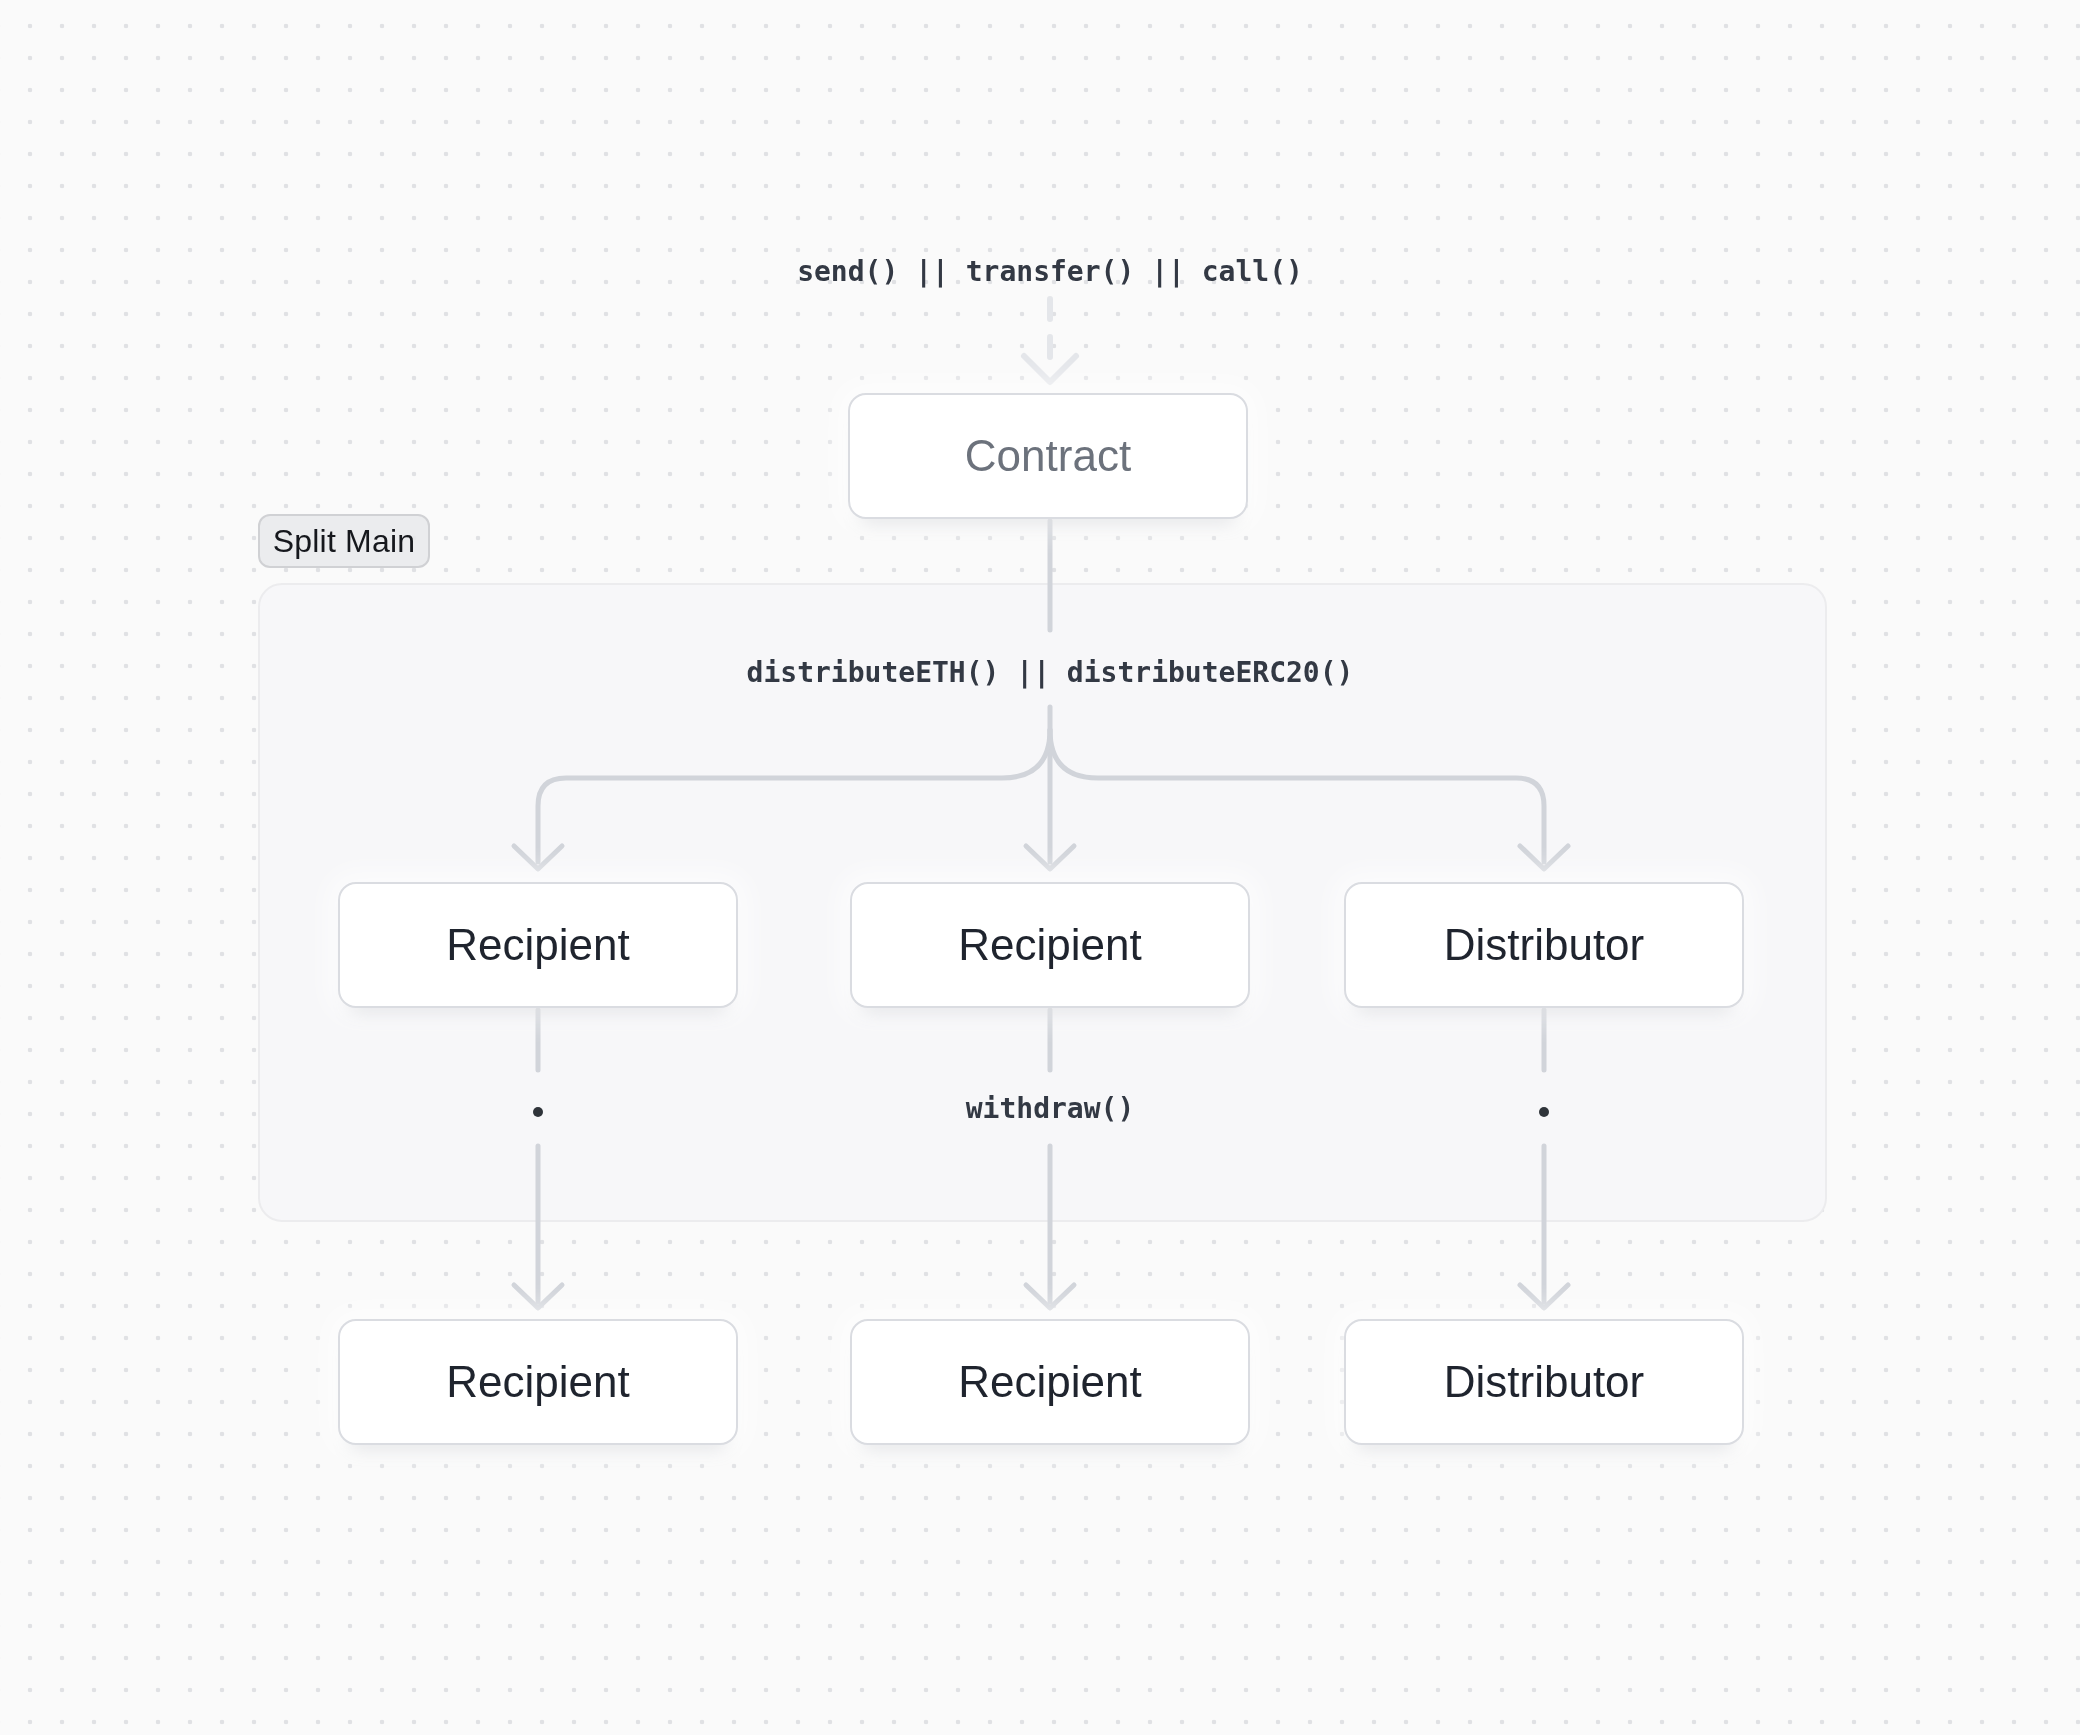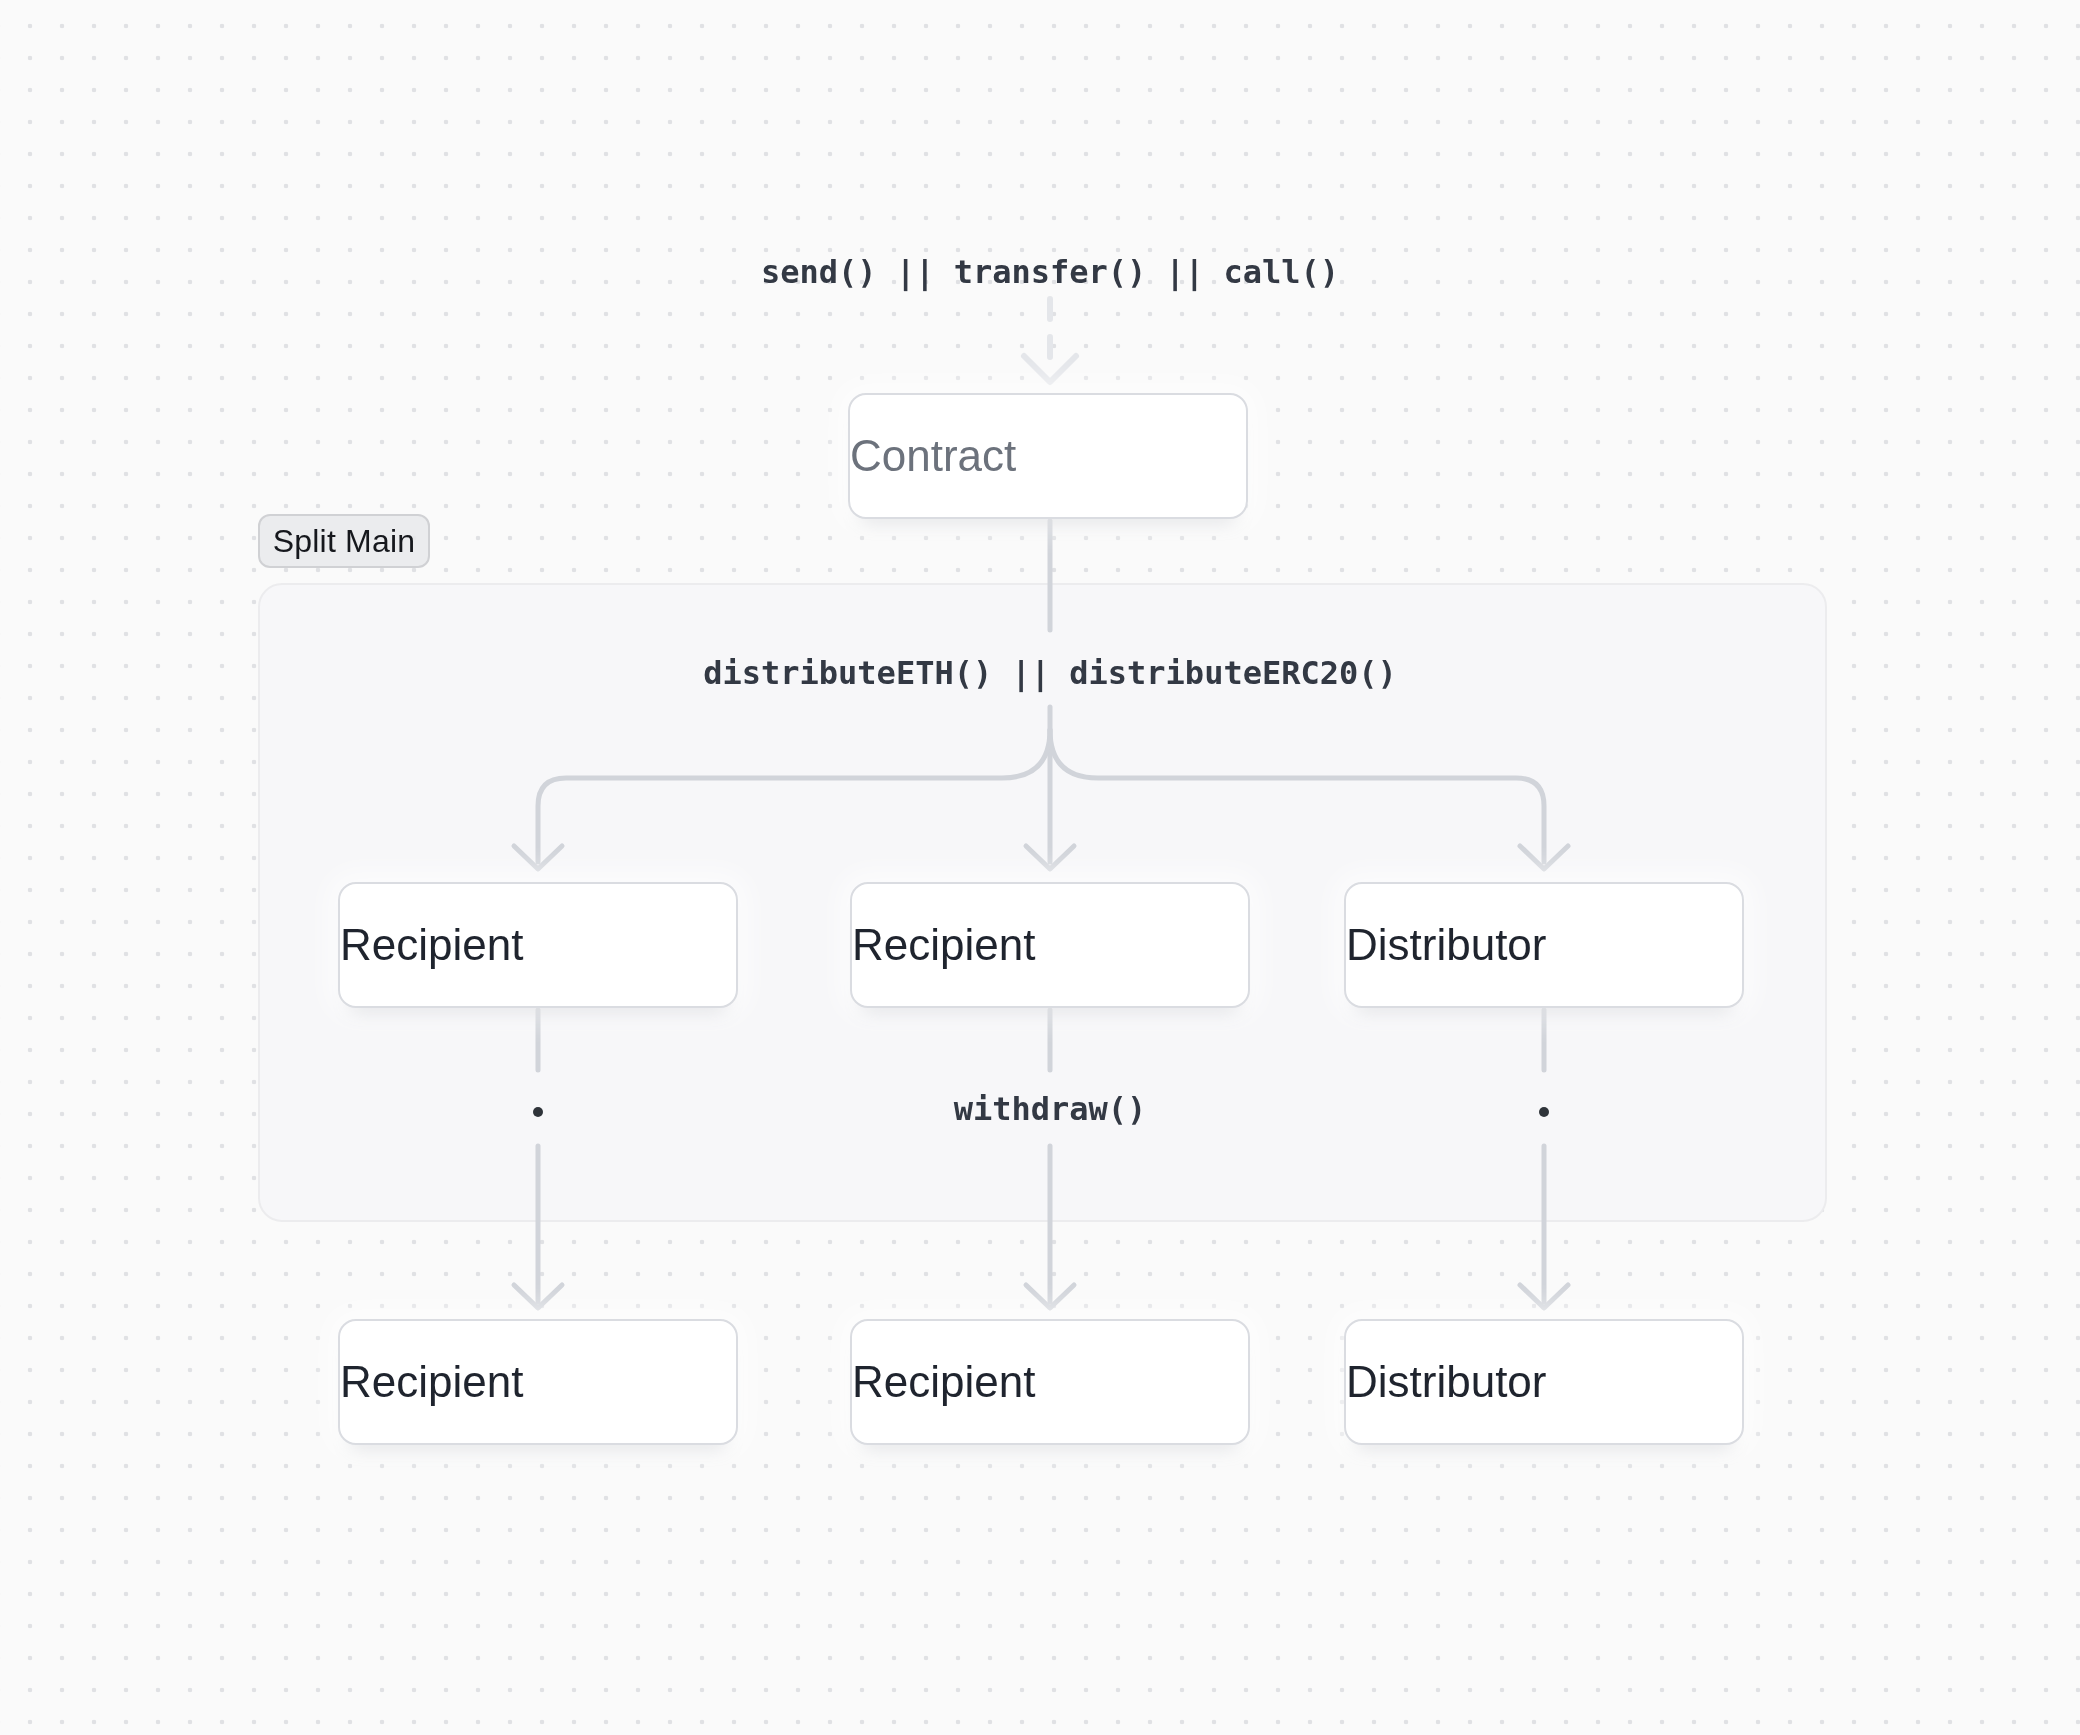--- a/index.html
+++ b/index.html
@@ -45,27 +45,27 @@
     display:flex;align-items:center;justify-content:center;
     background:var(--c-badge-bg);
     border:2px solid var(--c-badge-border);
     border-radius:12px;
     font-size:32px;font-weight:500;color:var(--c-badge-text);
     letter-spacing:0.2px;
   }
   .code{
     position:absolute;transform:translateX(-50%);
     font-family:"DejaVu Sans Mono","Liberation Mono",monospace;
-    font-weight:700;font-size:32px;line-height:40px;
+    font-weight:700;font-size:28px;line-height:40px;
     color:var(--c-code-text);white-space:nowrap;
   }
   .node{
     position:absolute;width:400px;height:126px;
     box-sizing:border-box;
-    display:flex;align-items:center;justify-content:flex-start;
+    display:flex;align-items:center;justify-content:center;
     background:var(--c-node-bg);
     border:2px solid var(--c-node-border);
     border-radius:18px;
     font-size:44px;color:var(--c-node-text);
     box-shadow:0 0 26px 12px rgba(255,255,255,0.6), 0 16px 18px -14px rgba(100,105,120,0.35);
   }
   .node.muted{color:var(--c-node-text-muted);}
   .edges{position:absolute;left:0;top:0;pointer-events:none;}
   .edge{
     stroke:var(--c-edge);stroke-width:5;fill:none;

